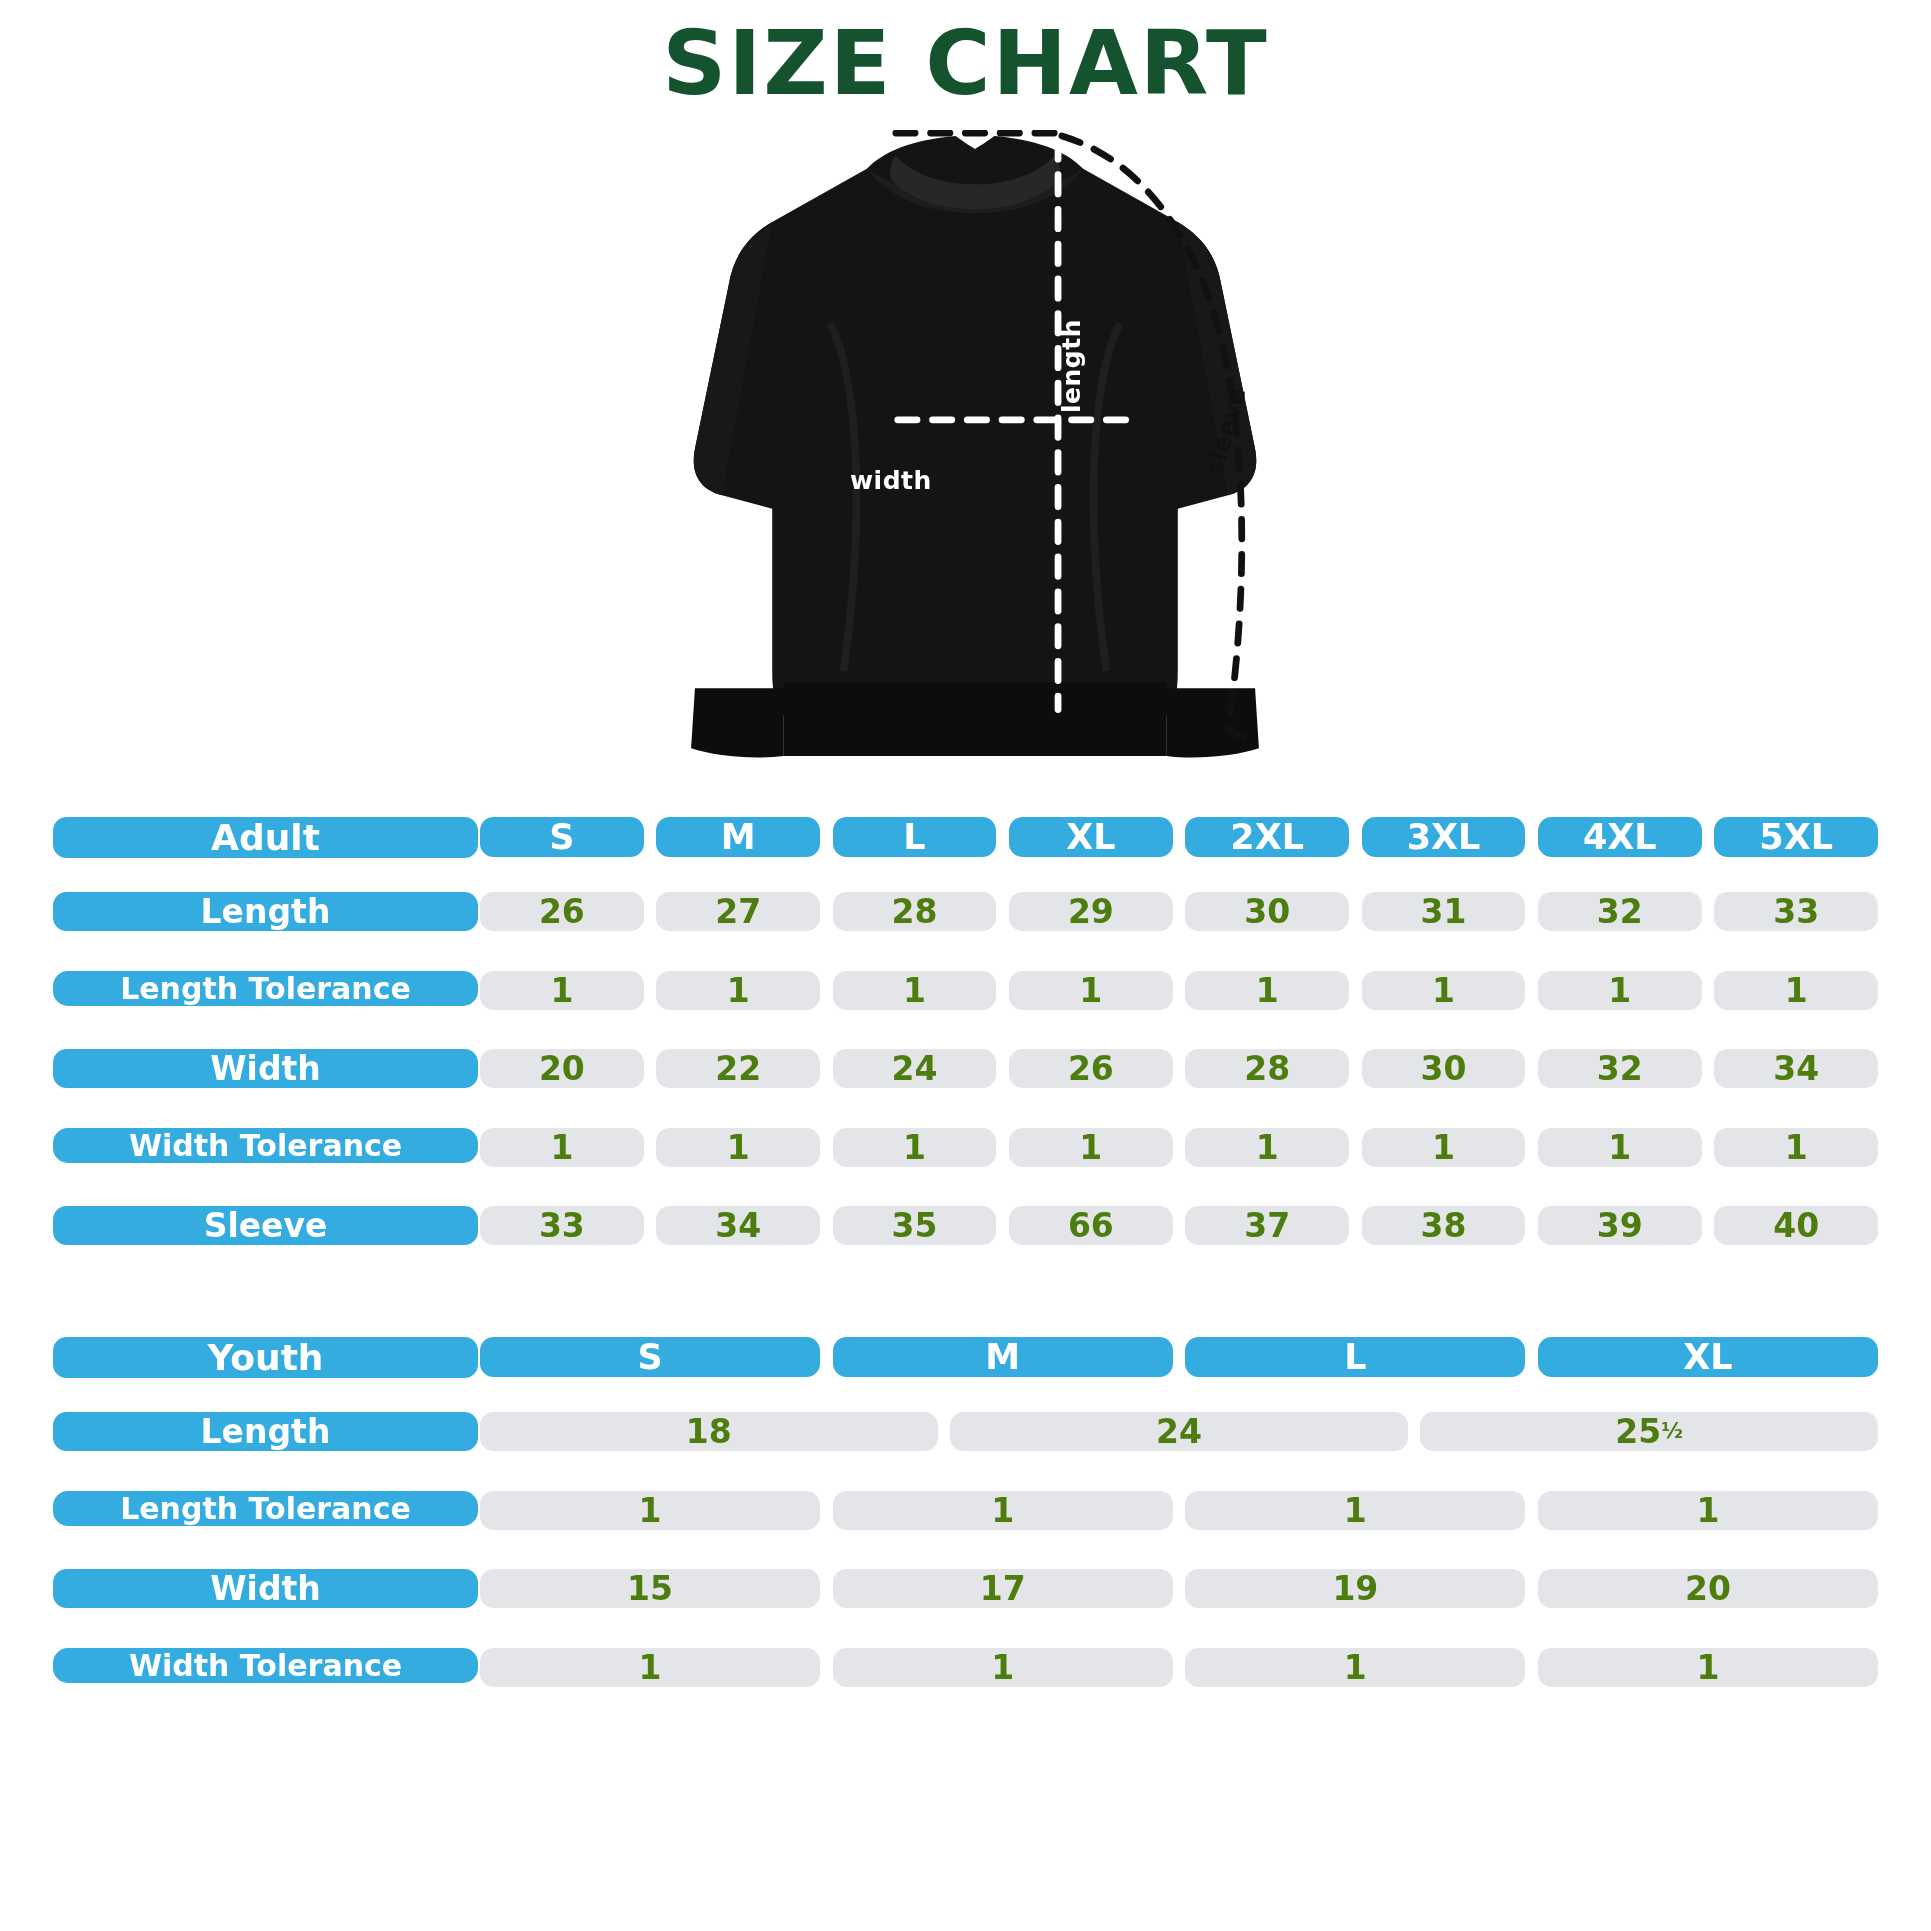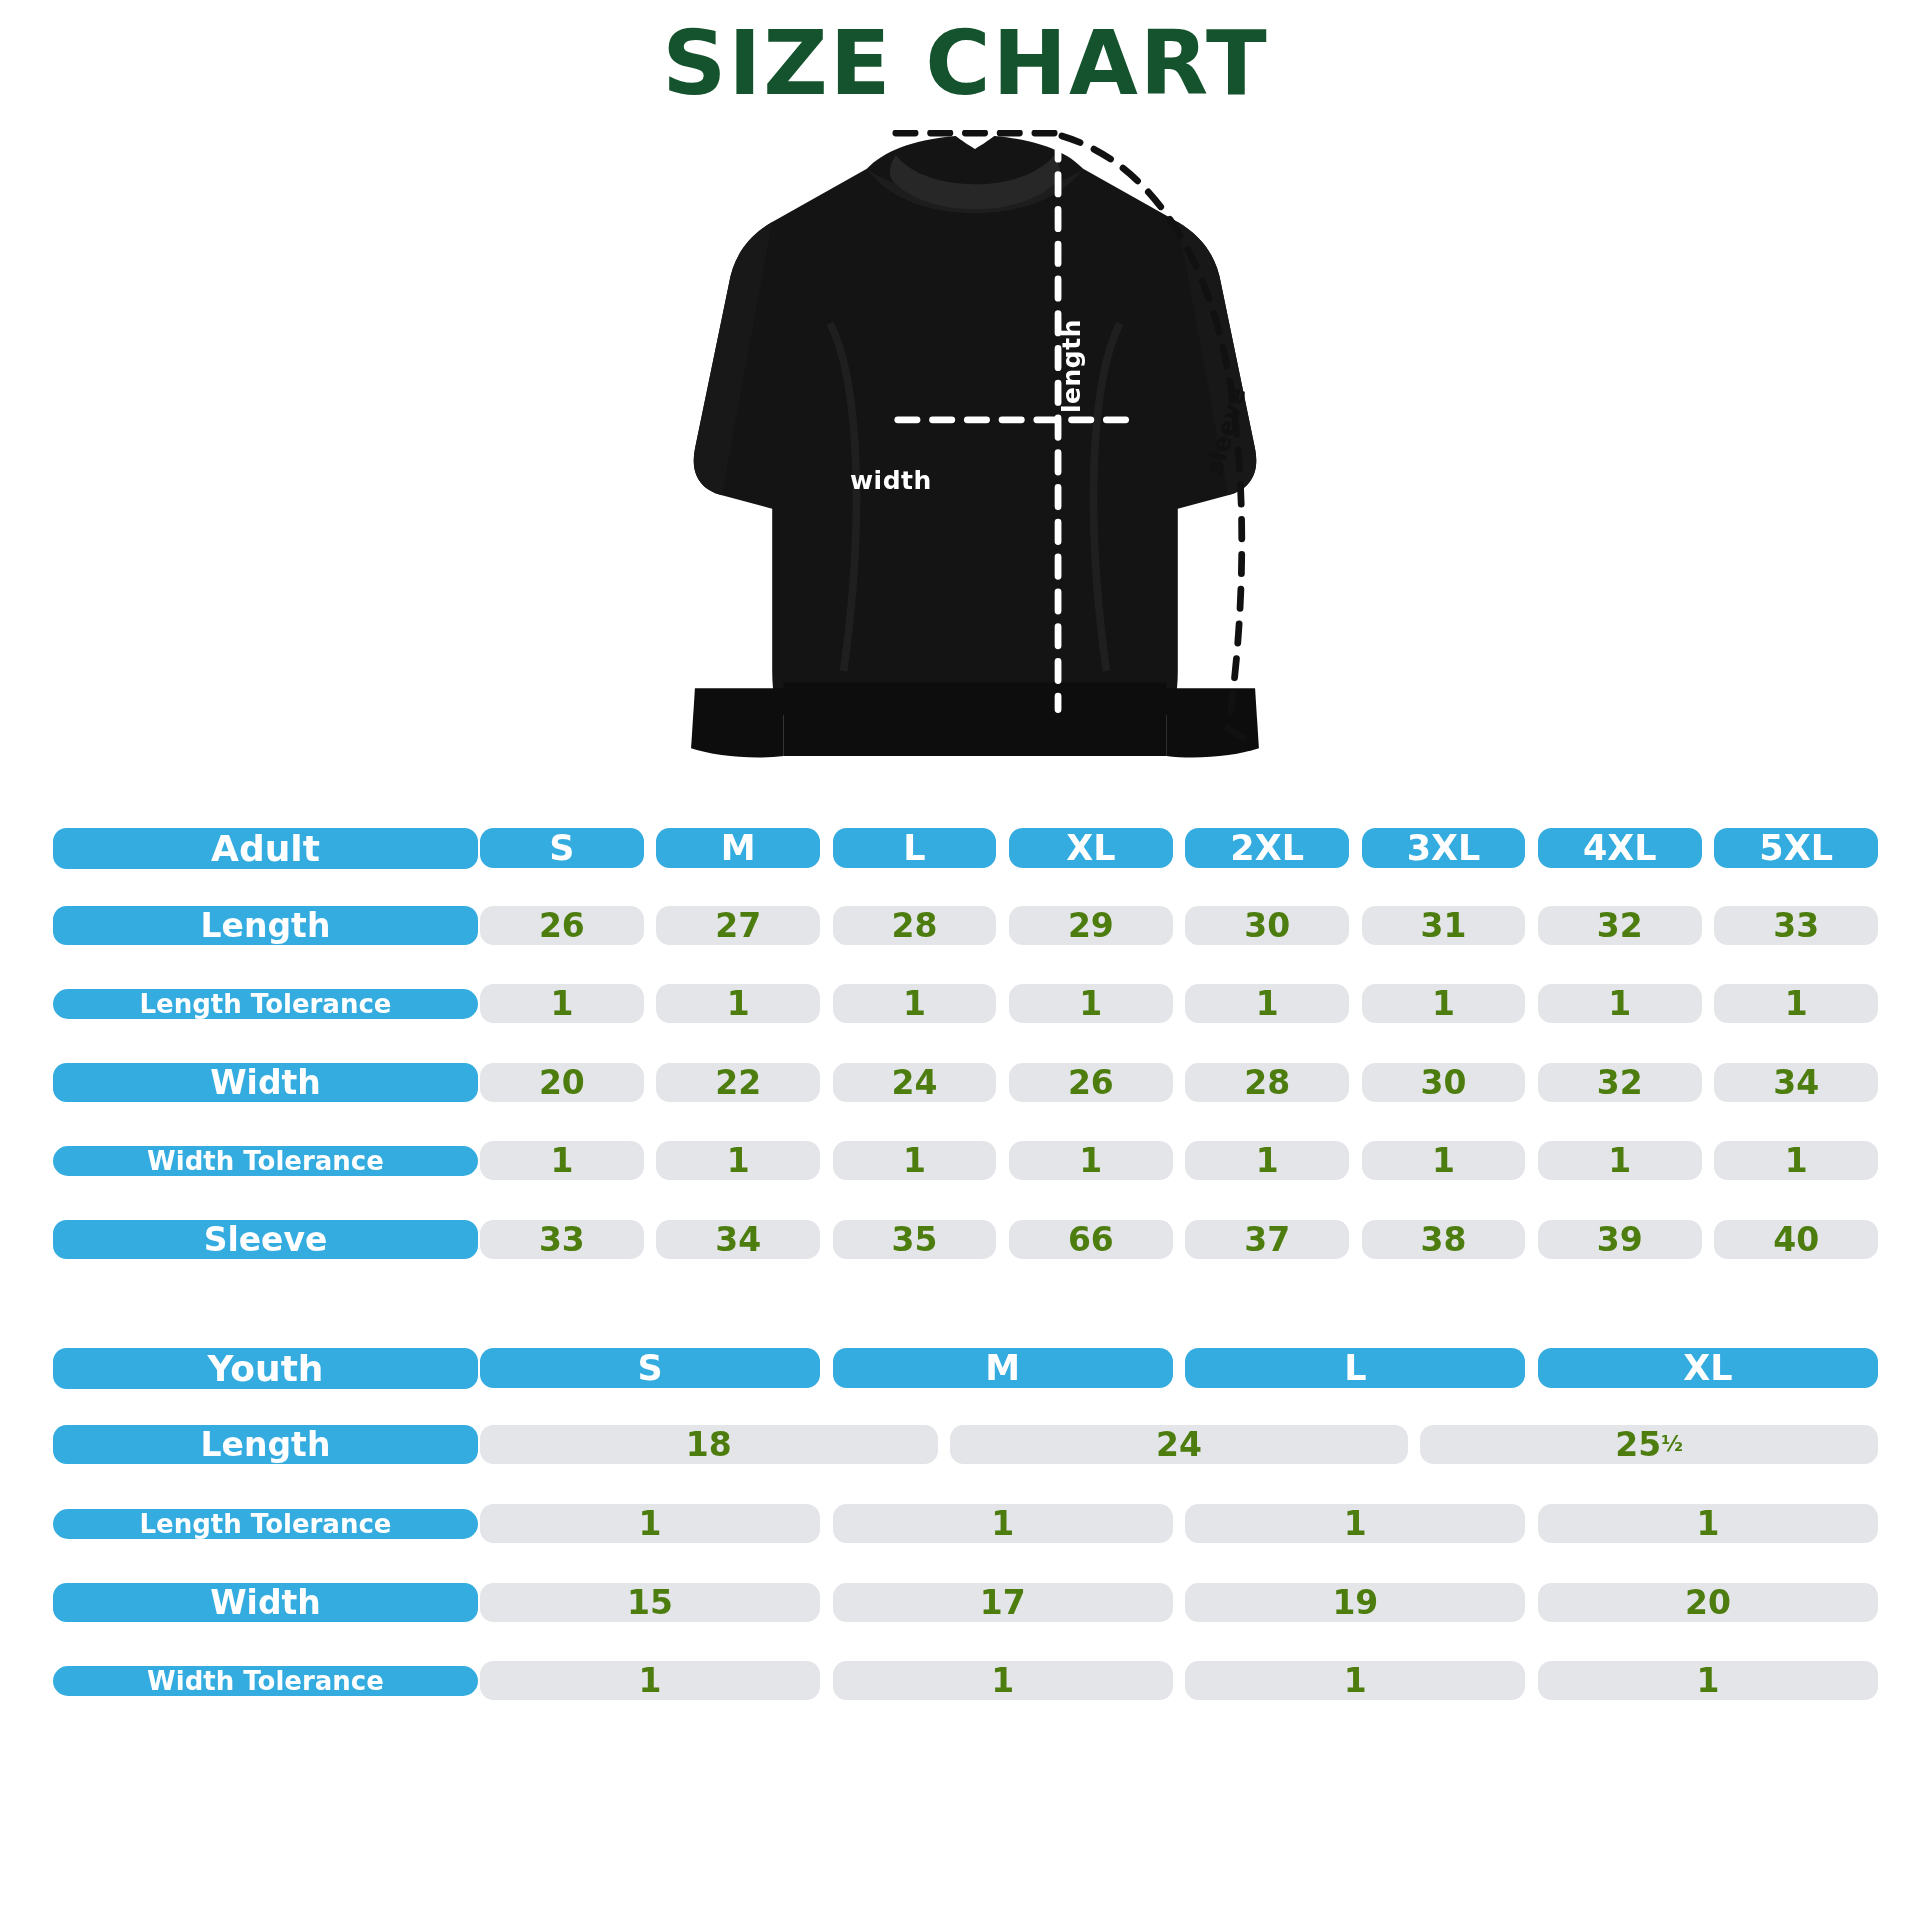--- a/index.html
+++ b/index.html
@@ -80,21 +80,21 @@
     flex-direction: column;
     gap: 12.6px;
     padding: 0 53px;
     box-sizing: border-box;
   }
   .table.adult { margin-top: 11.6px; }
   .table.youth { margin-top: 65px; }
 
   .row {
     display: flex;
-    align-items: center;
+    align-items: flex-start;
     gap: 2px;
     height: 66px;
   }
   .row.head { height: 62px; }
 
   .cell {
     border-radius: 13.5px;
     display: flex;
     align-items: center;
     justify-content: center;
@@ -102,21 +102,21 @@
     font-weight: bold;
     box-sizing: border-box;
   }
   .rowlabel {
     width: 425px;
     flex: 0 0 425px;
     background: #35ACE0;
     color: #ffffff;
     font-size: 33px;
   }
-  .rowlabel.small { font-size: 26px; border-radius: 15px; }
+  .rowlabel.small { font-size: 30px; border-radius: 15px; }
   .head .rowlabel { font-size: 36px; }
 
   .sizehead {
     background: #35ACE0;
     color: #ffffff;
     font-size: 35px;
   }
   .val {
     background: #E3E5E8;
     color: #4d7c0f;

